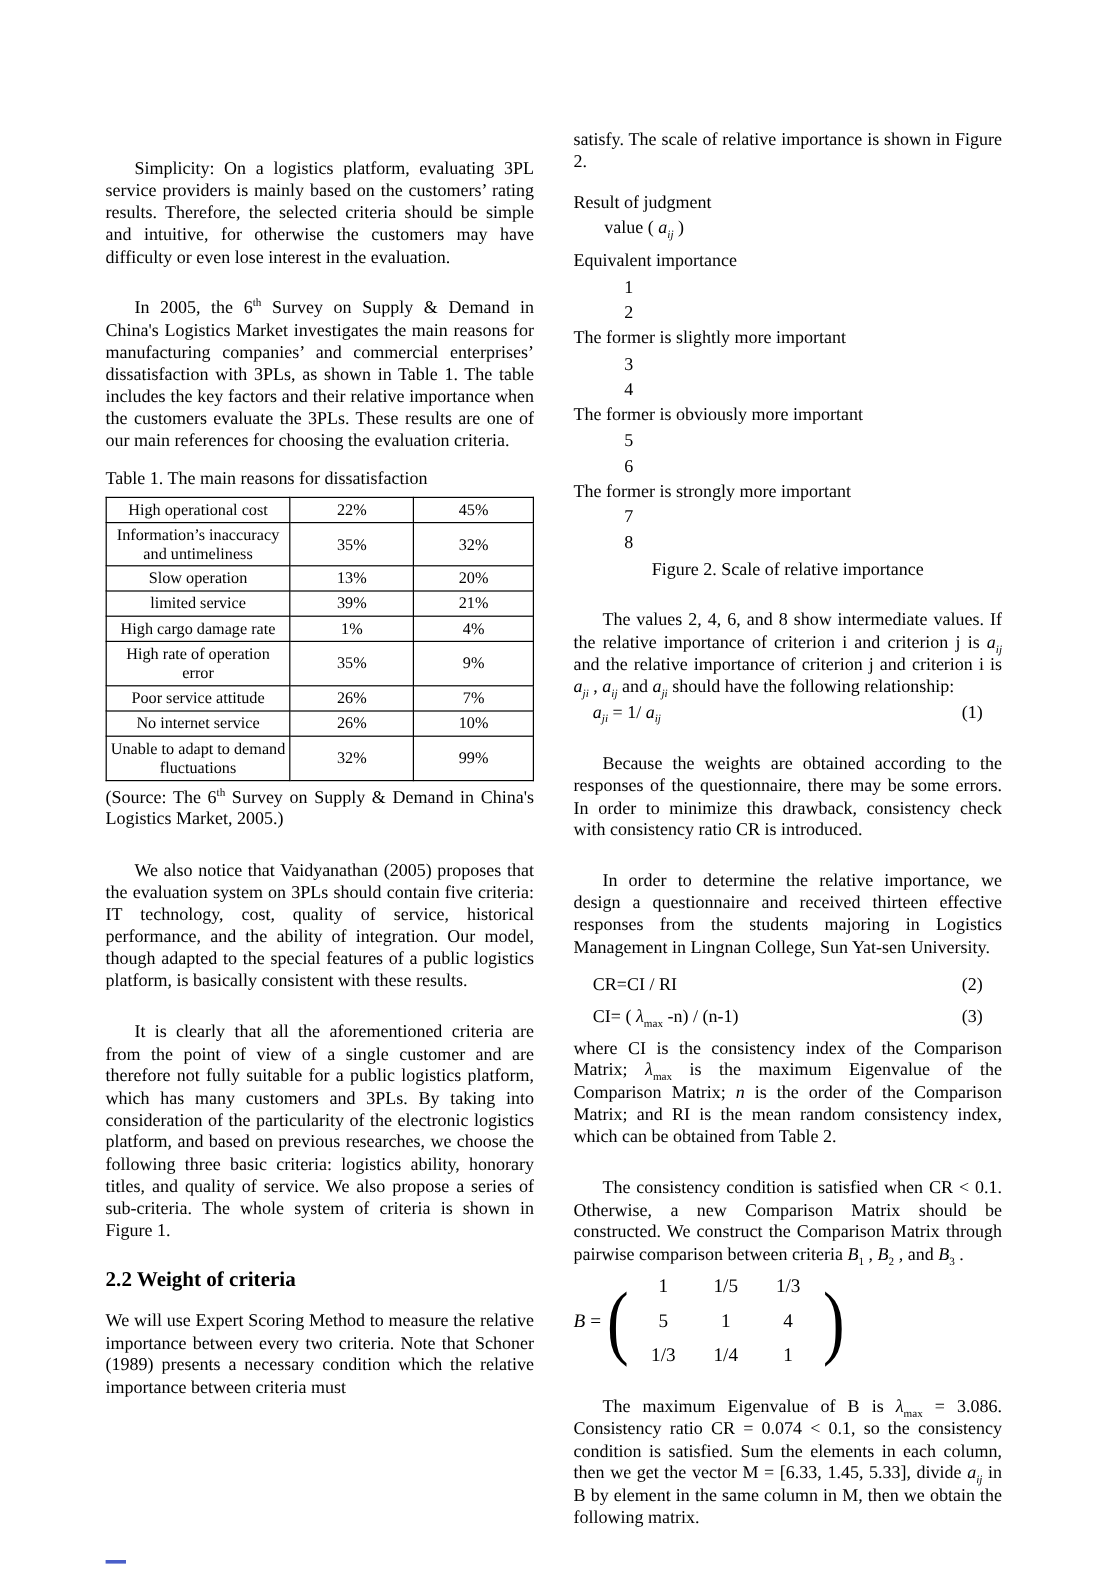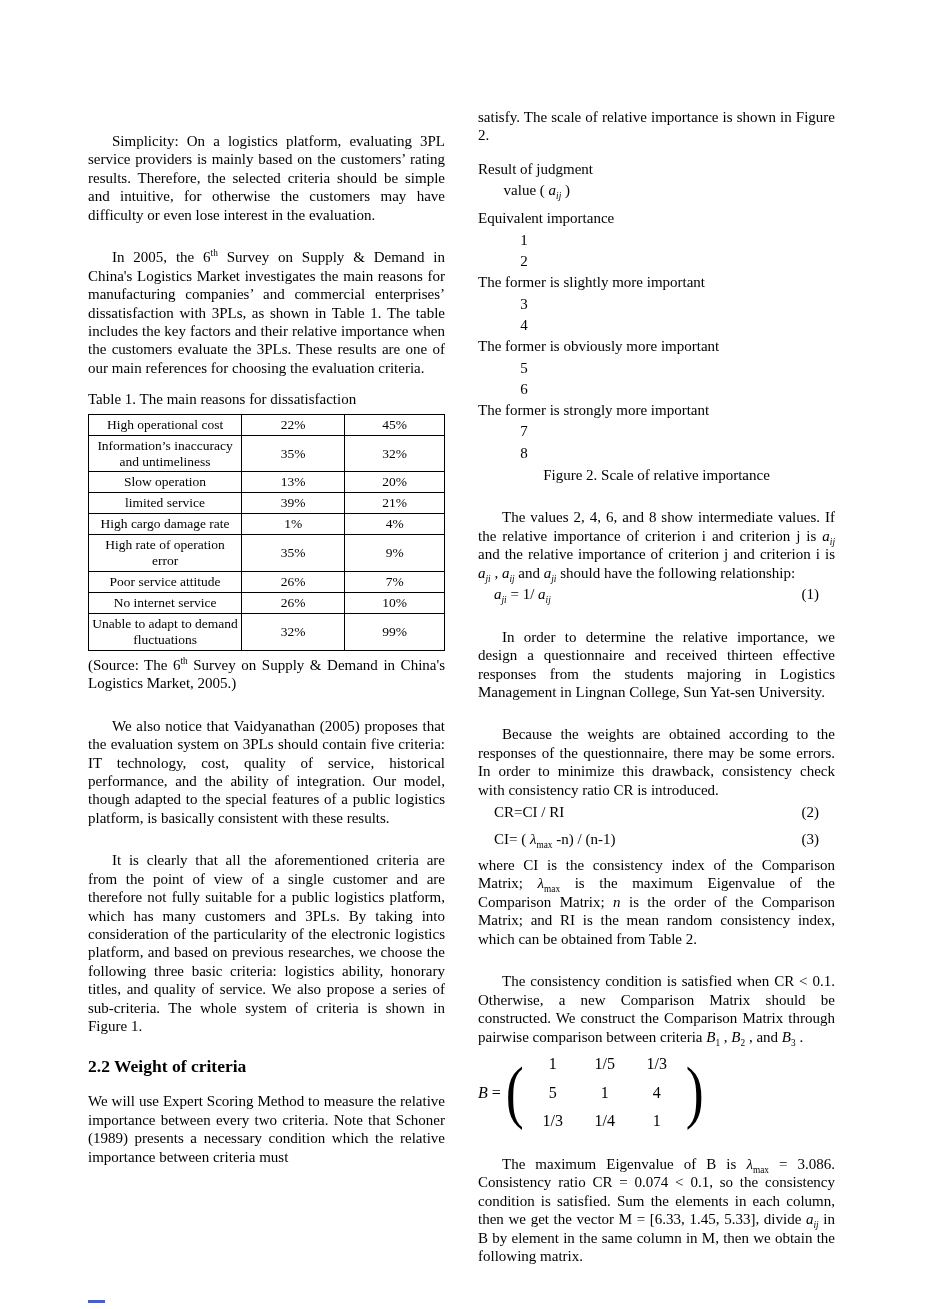--- a/index.html
+++ b/index.html
@@ -199,22 +199,22 @@
       <div class="fig2-caption">Figure 2. Scale of relative importance</div>
     </div>
 
     <p class="para indent" style="margin-bottom:2px;"><span>The values 2, 4, 6, and 8 show intermediate values. If the relative importance of criterion i and criterion j is </span><span class="seg-italic">a</span><span class="seg-isub">ij</span><span> and the relative importance of criterion j and criterion i is </span><span class="seg-italic">a</span><span class="seg-isub">ji</span><span> , </span><span class="seg-italic">a</span><span class="seg-isub">ij</span><span> and </span><span class="seg-italic">a</span><span class="seg-isub">ji</span><span> should have the following relationship:</span></p>
 
     <div class="equation">
       <span class="eq-body"><span class="seg-italic">a</span><span class="seg-isub">ji</span><span> = 1/ </span><span class="seg-italic">a</span><span class="seg-isub">ij</span></span>
       <span class="eq-num">(1)</span>
     </div>
 
+    <p class="para indent" style="margin-bottom:4px;">Because the weights are obtained according to the responses of the questionnaire, there may be some errors. In order to minimize this drawback, consistency check with consistency ratio CR is introduced.</p>
     <p class="para indent">In order to determine the relative importance, we design a questionnaire and received thirteen effective responses from the students majoring in Logistics Management in Lingnan College, Sun Yat-sen University.</p>
-    <p class="para indent" style="margin-bottom:4px;">Because the weights are obtained according to the responses of the questionnaire, there may be some errors. In order to minimize this drawback, consistency check with consistency ratio CR is introduced.</p>
 
     <div class="equation">
       <span class="eq-body"><span>CR=CI / RI</span></span>
       <span class="eq-num">(2)</span>
     </div>
     <div class="equation">
       <span class="eq-body"><span>CI= ( </span><span class="seg-italic">λ</span><span class="seg-sub">max</span><span> -n) / (n-1)</span></span>
       <span class="eq-num">(3)</span>
     </div>
 

